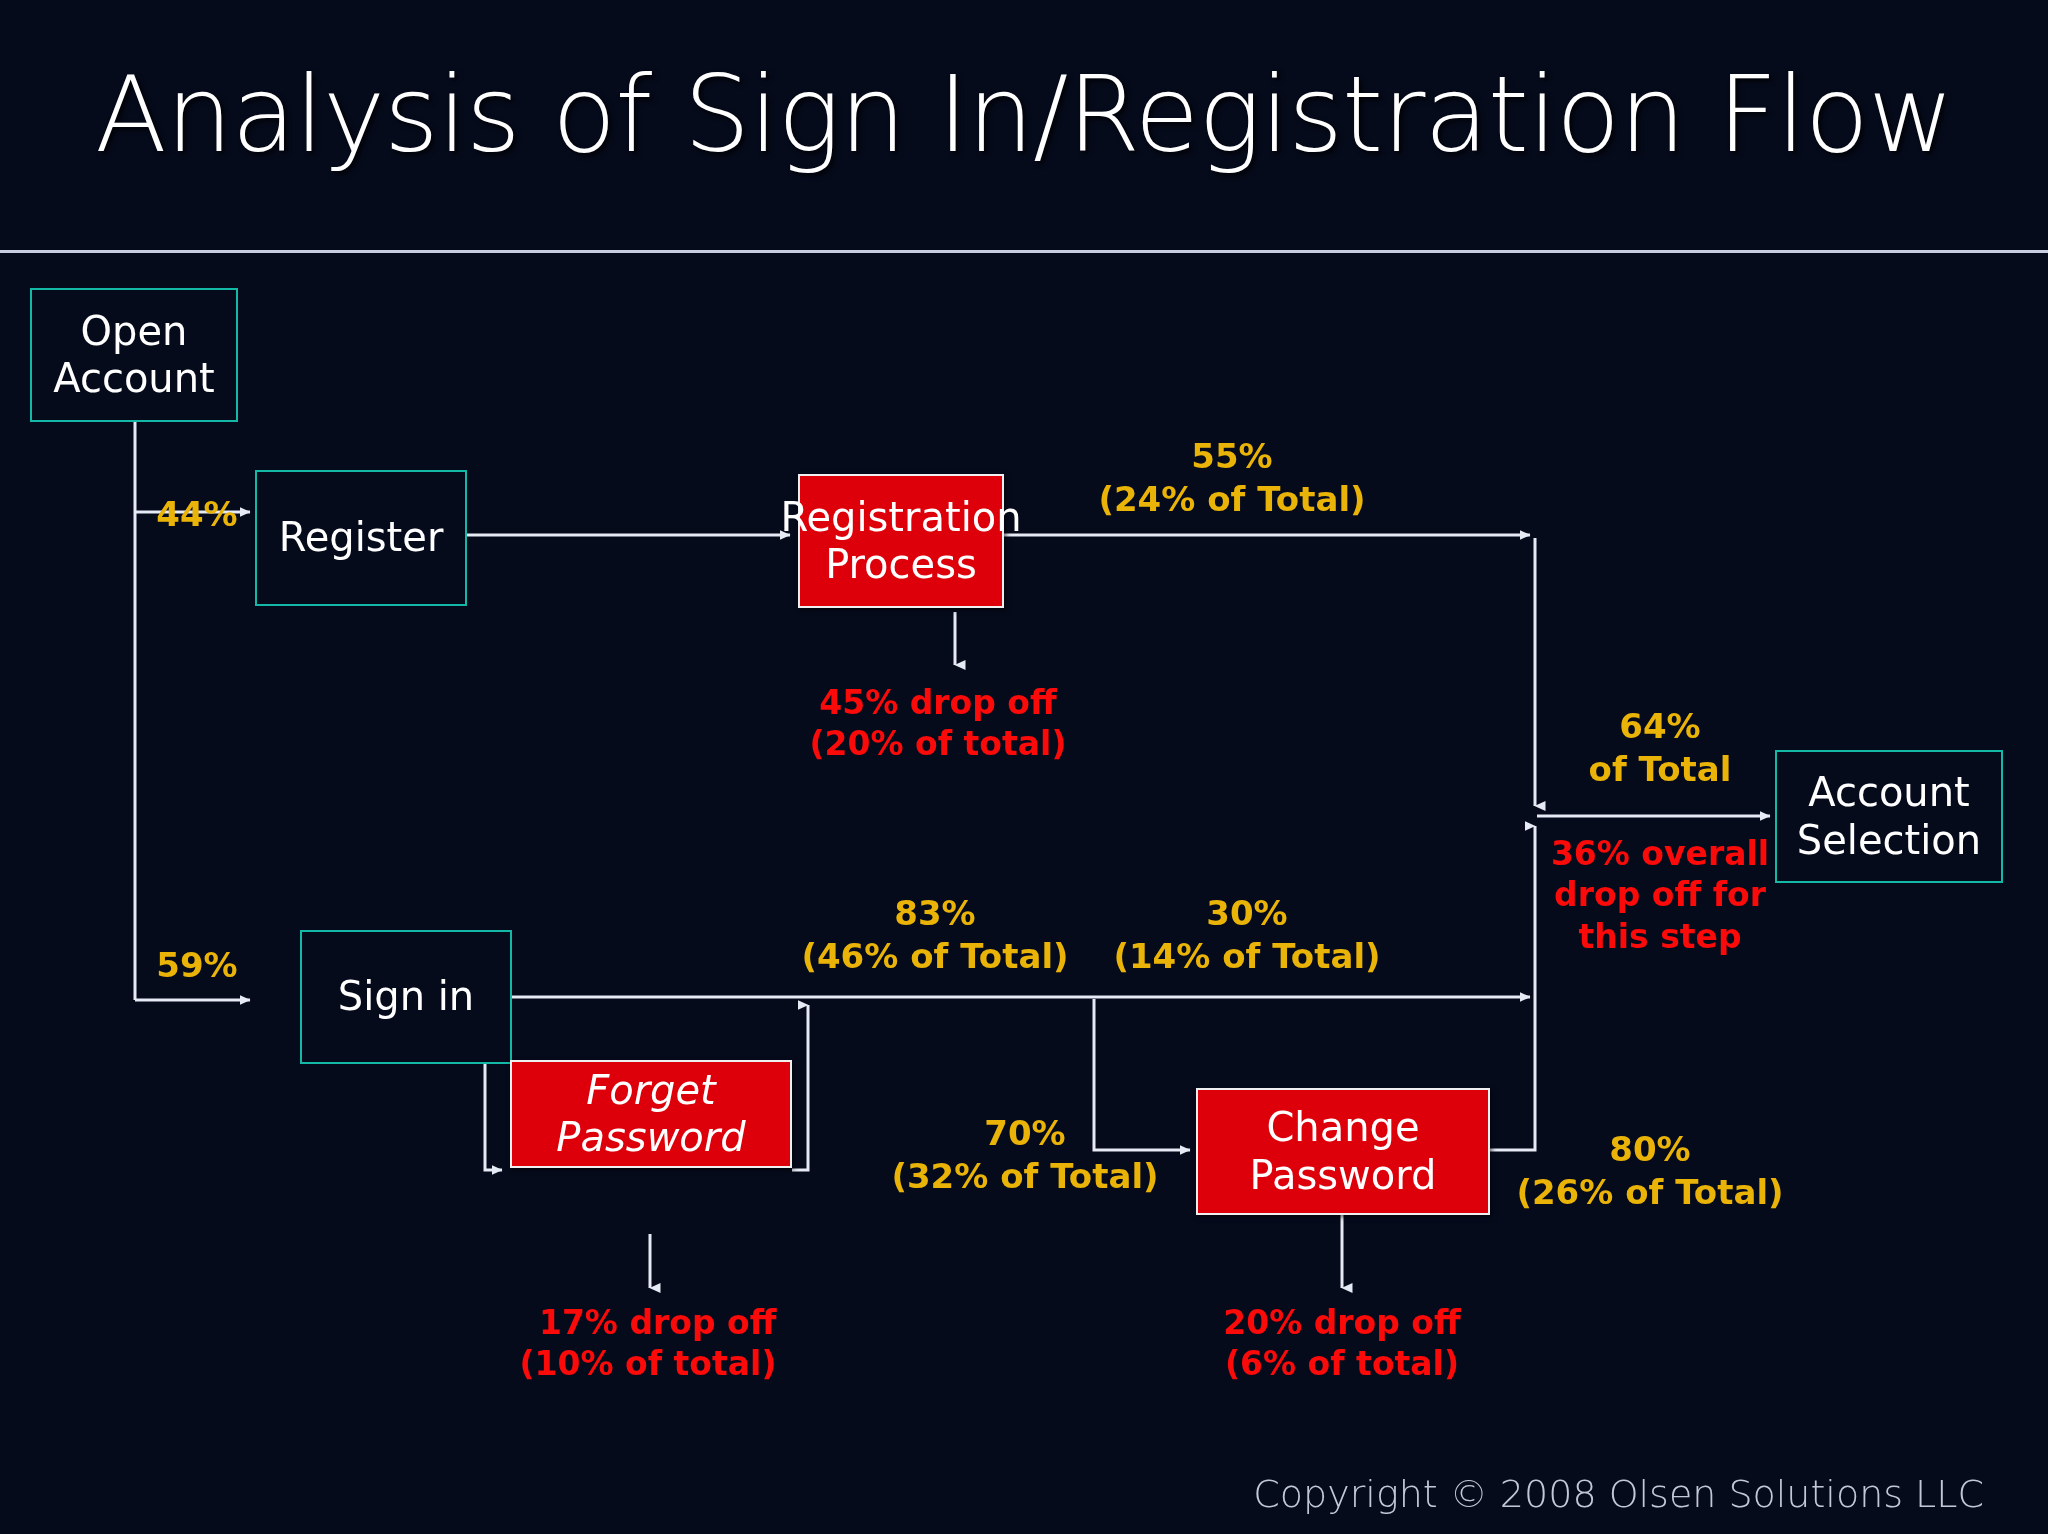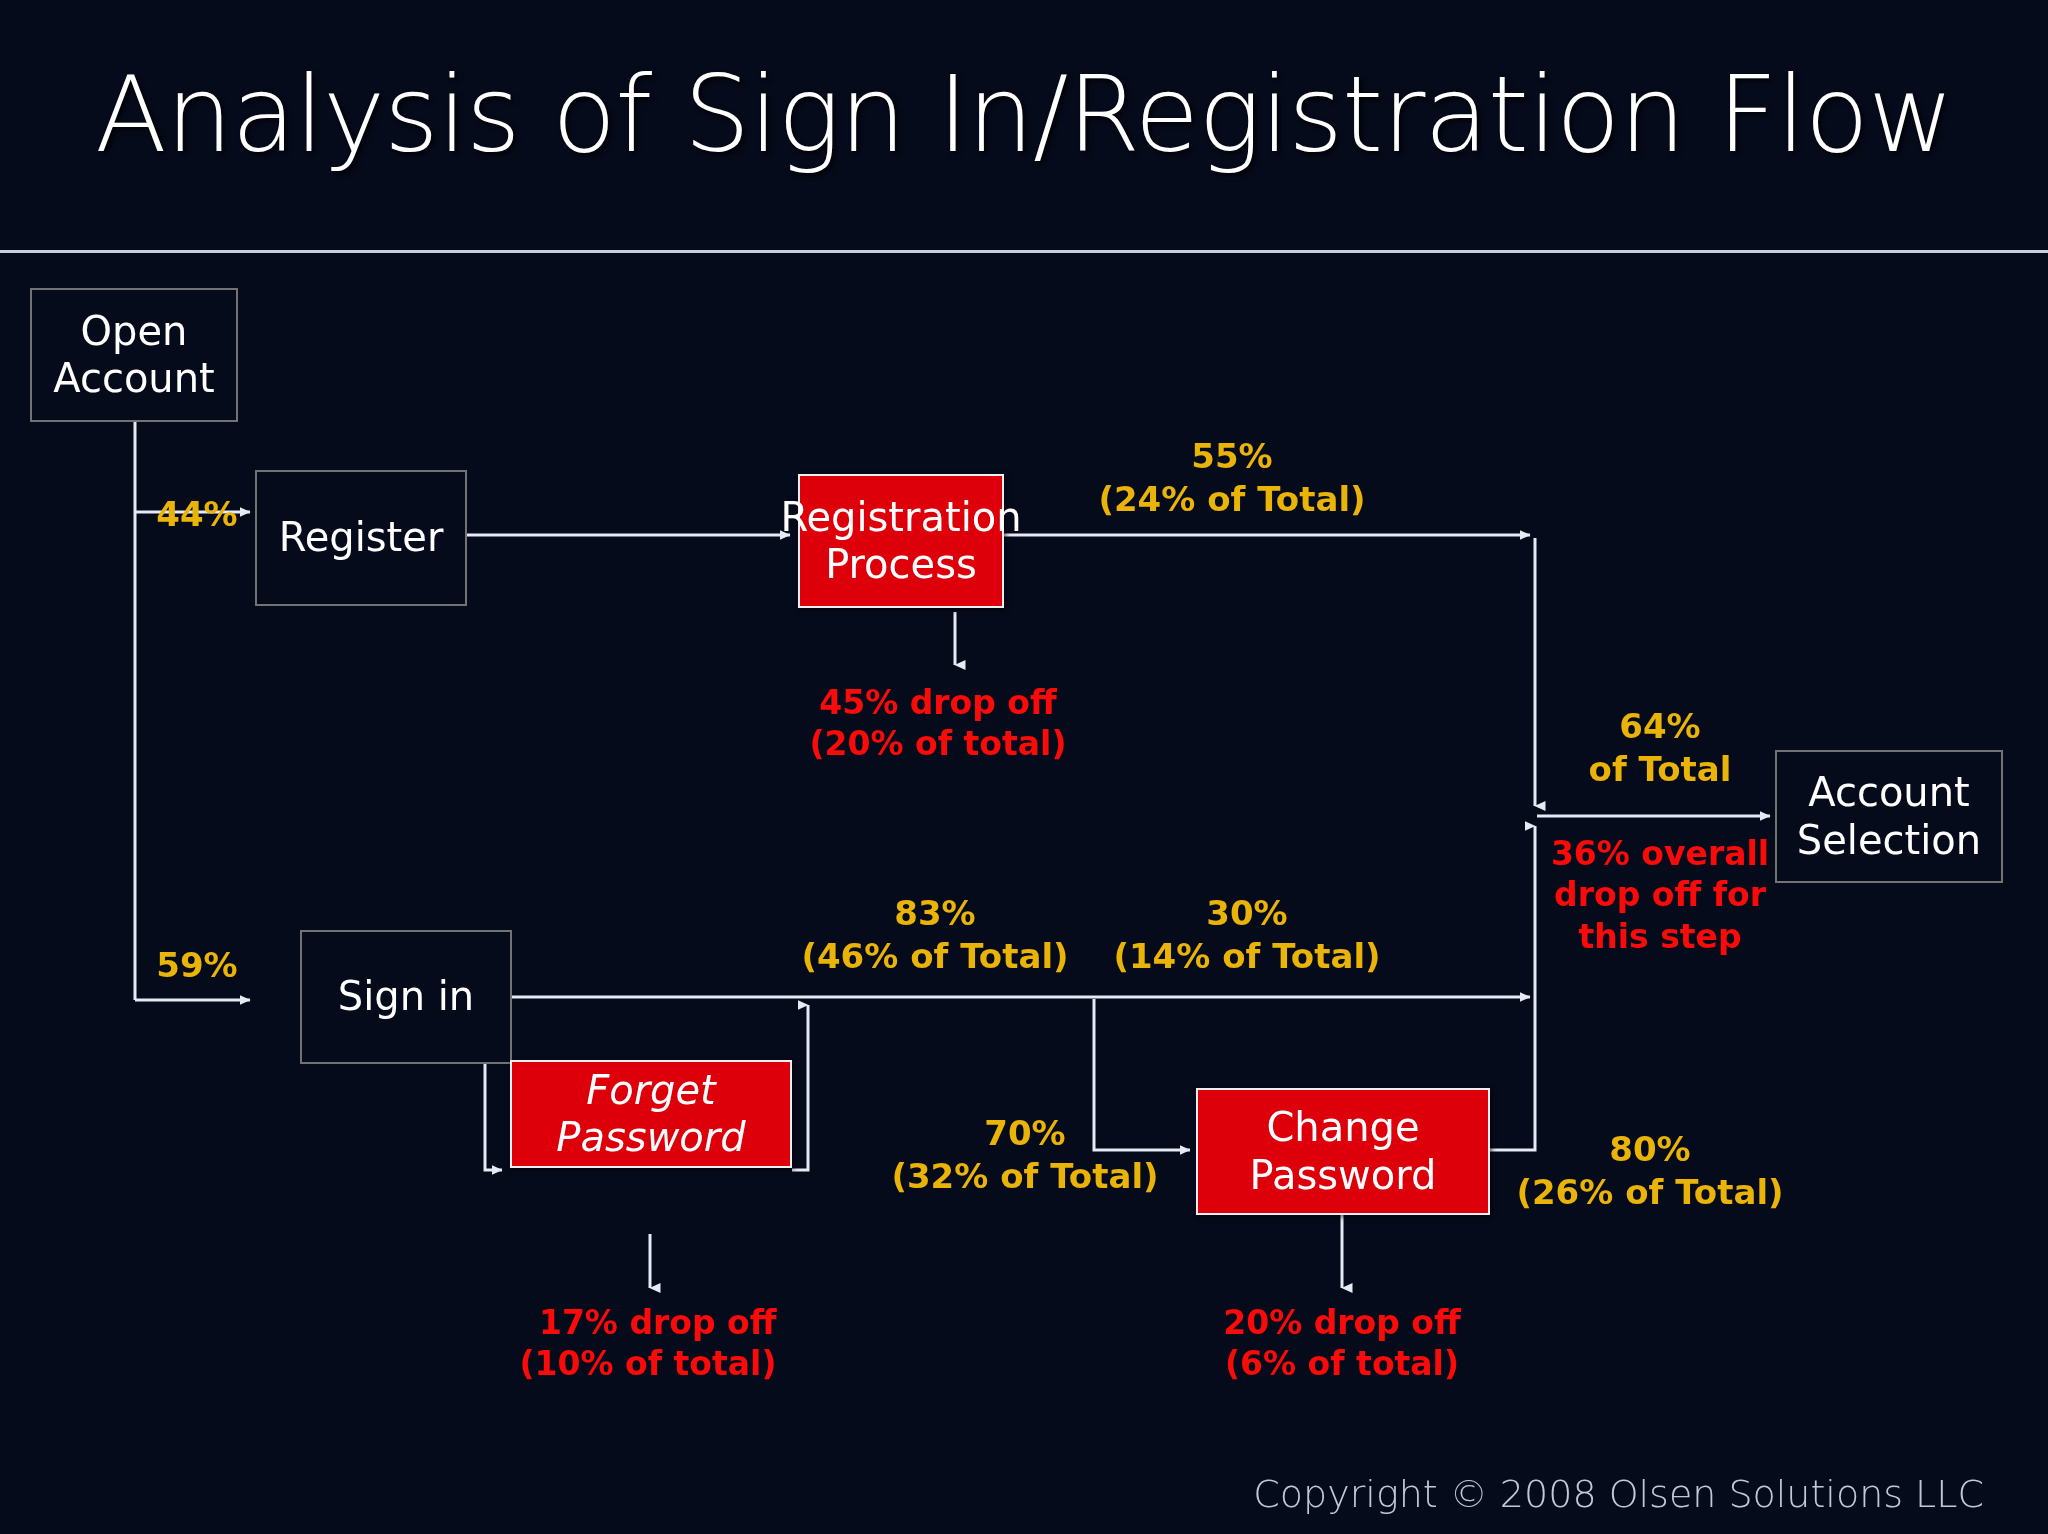--- a/index.html
+++ b/index.html
@@ -63,21 +63,21 @@
     align-items: center;
     justify-content: center;
     text-align: center;
     color: #ffffff;
     font-family: "DejaVu Sans", sans-serif;
     font-weight: 400;
     line-height: 1.18;
     white-space: pre-line;
   }
   .node.plain {
-    border: 2px solid #737373;
+    border: 2px solid #14b8a6;
     background: #060b1c;
     font-size: 40px;
     text-align: center;
   }
   .node.redbox {
     border: 2px solid #f0f0f0;
     background: #dd000a;
     font-size: 40px;
     box-shadow: 2px 2px 5px rgba(0,0,0,0.6);
   }

